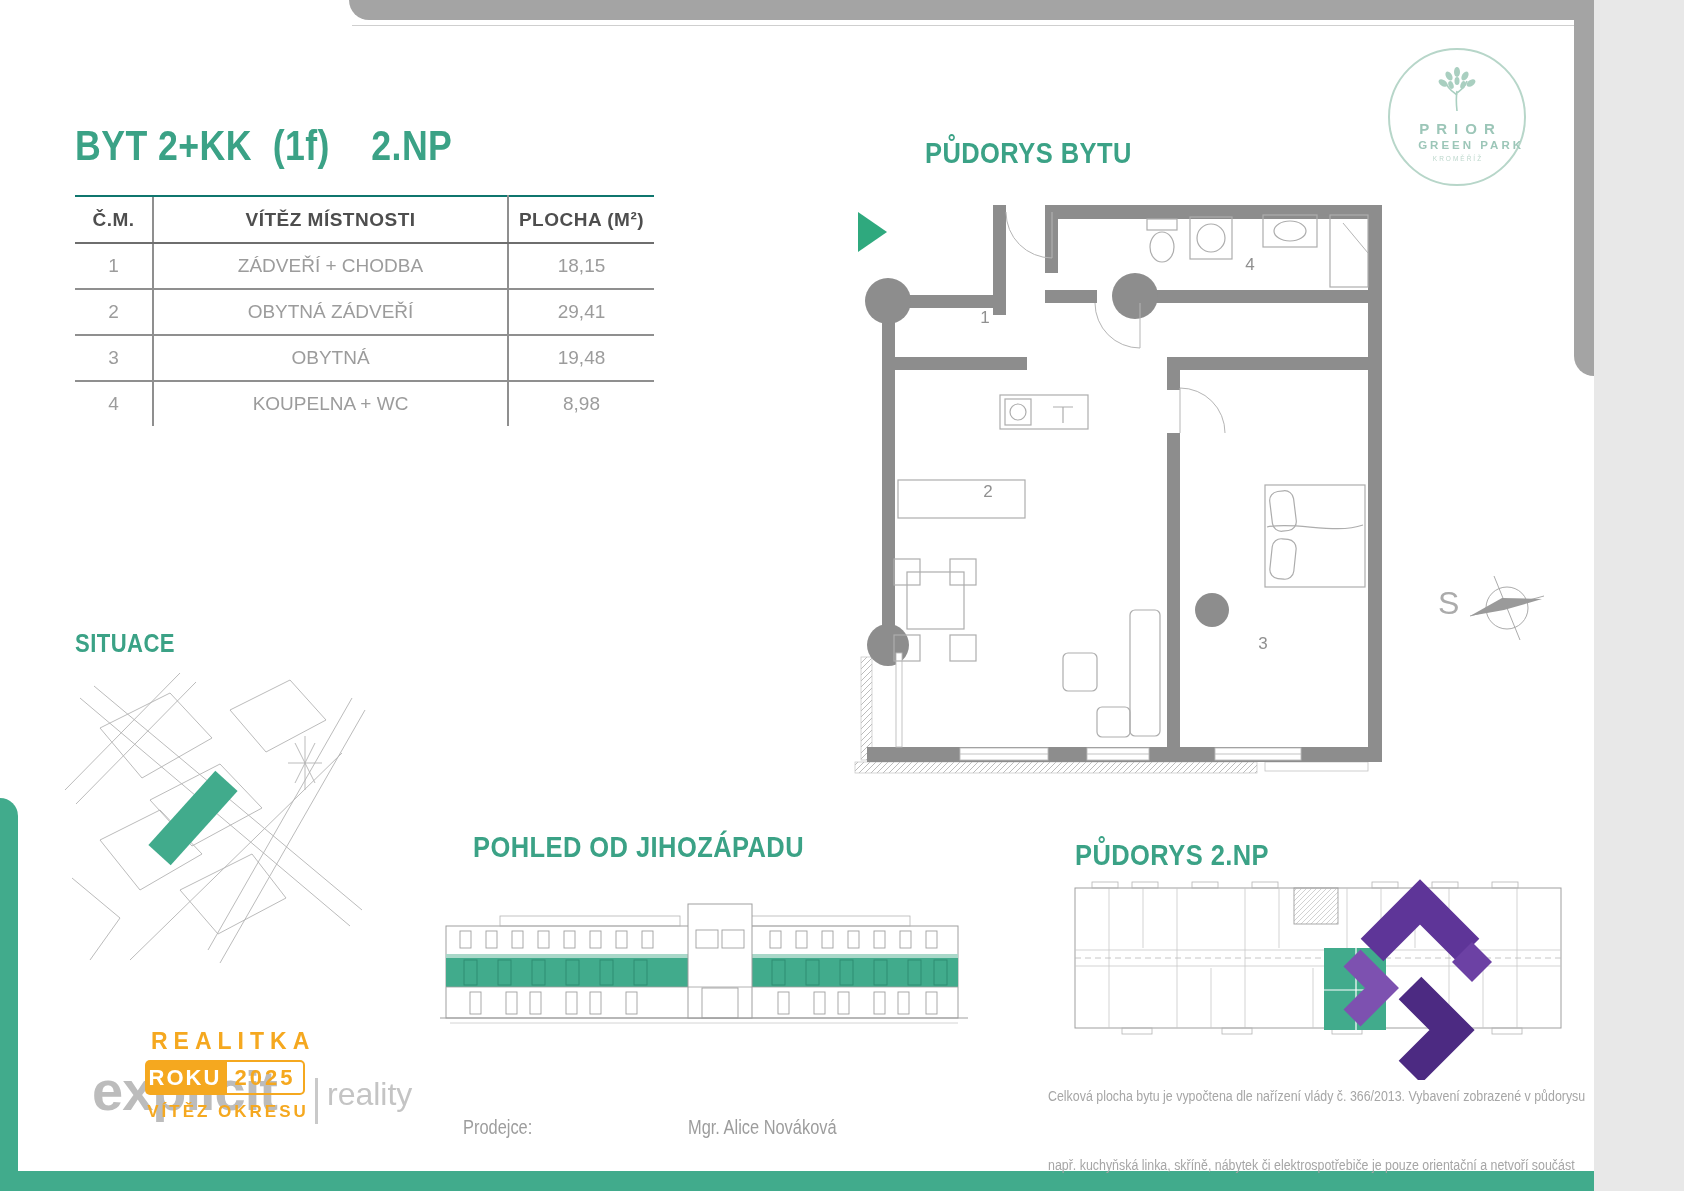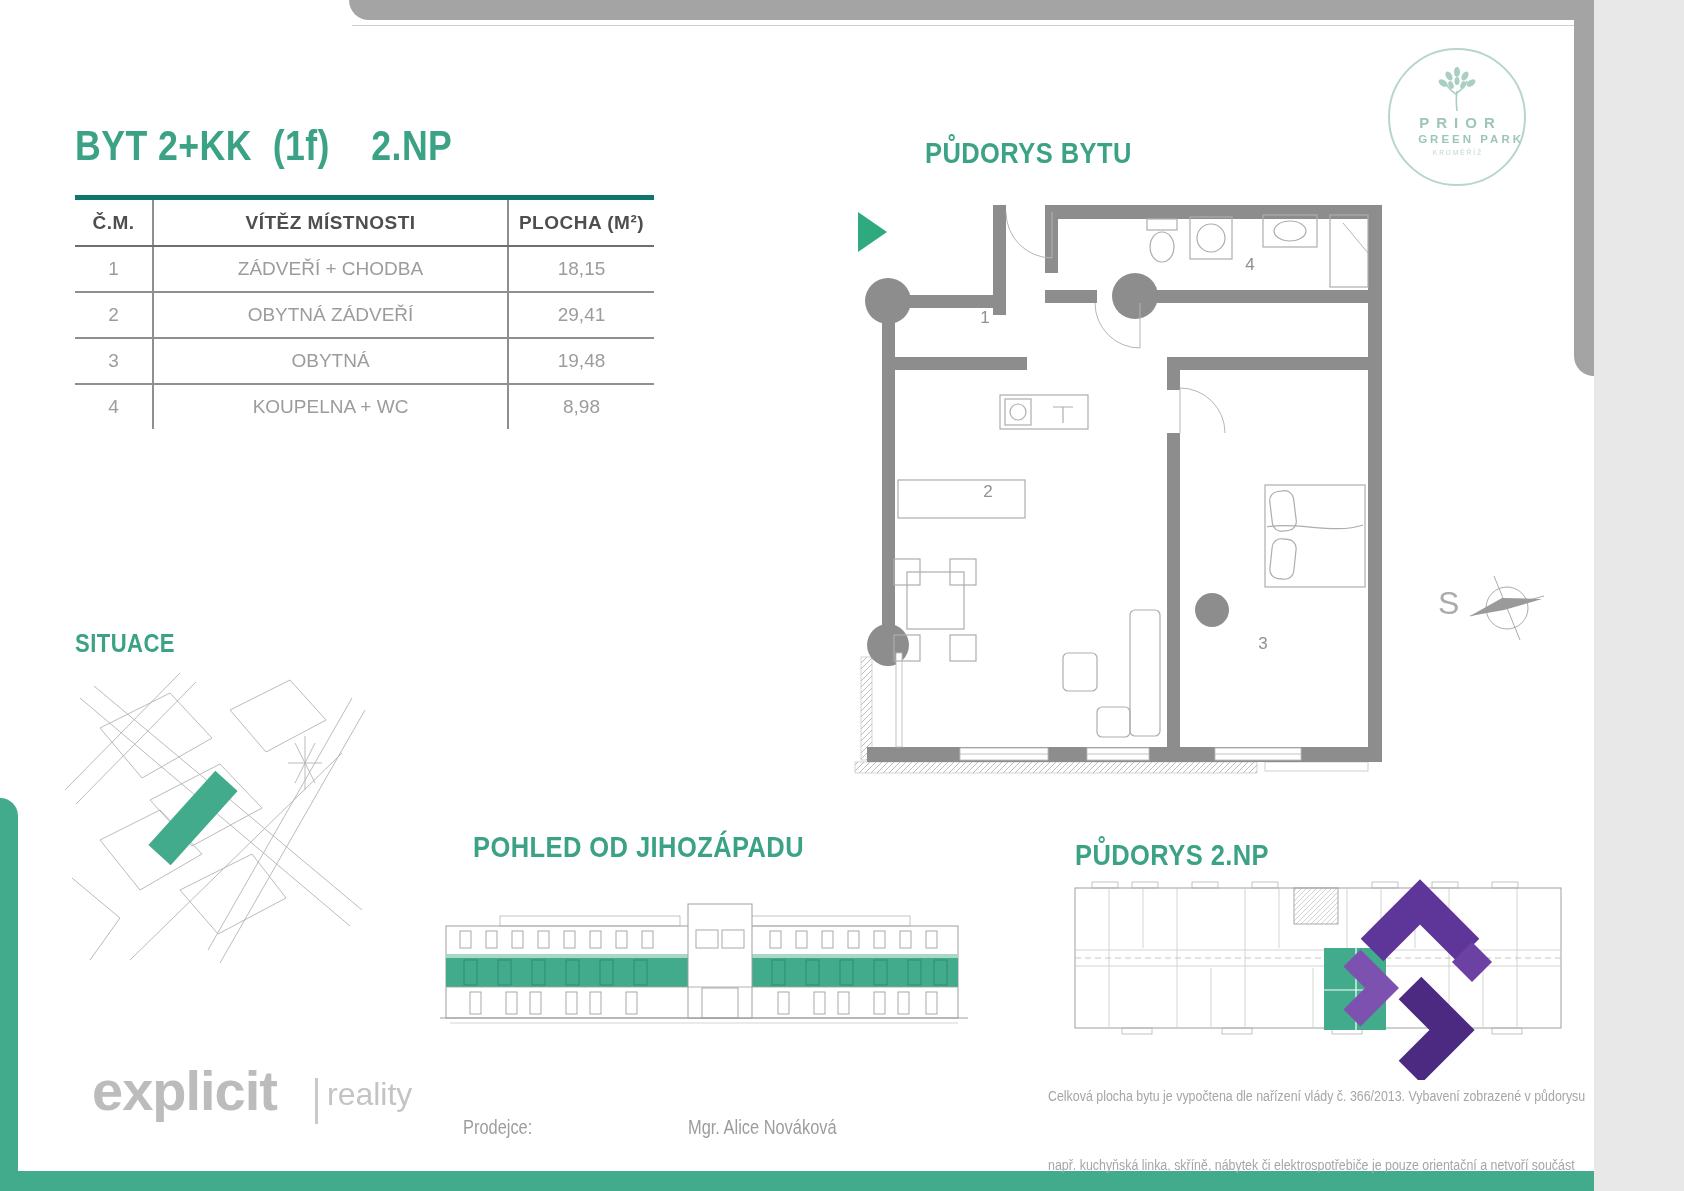--- a/index.html
+++ b/index.html
@@ -18,41 +18,41 @@
   
   .page-title{left:75px;top:122px;font-size:42px;font-weight:bold;color:#3BA286;letter-spacing:.5px;}
   .h-green{font-weight:bold;color:#3BA286;letter-spacing:.5px;}
   .h30{font-size:30px;}
   .h26{font-size:26px;}
 
   
   .room-table{left:75px;top:195px;border-collapse:collapse;table-layout:fixed;}
   .room-table th,.room-table td{text-align:center;padding:0;font-size:19px;}
   .room-table th{height:45px;color:#4e4e4e;font-weight:bold;letter-spacing:.5px;
-                 border-top:5px solid #0f766e;border-bottom:2px solid #6e6e6e;}
+                 border-top:2px solid #0f766e;border-bottom:2px solid #6e6e6e;}
   .room-table td{height:44px;color:#9c9c9c;border-bottom:2px solid #8f8f8f;}
   .room-table tr:last-child td{border-bottom:none;}
   .c1{width:77px;}
   .c2{width:353px;border-left:2px solid #8f8f8f;border-right:2px solid #8f8f8f;}
   .c3{width:145px;}
 
   .summary{left:75px;top:438px;}
   .summary div{font-size:21px;font-weight:bold;color:#3BA286;line-height:35px;}
 
   
   .contact{font-size:20px;color:#9d9d9d;line-height:30px;transform:scaleX(.82);transform-origin:0 0;white-space:pre;}
 
   
   .disclaimer{left:1048px;top:1038px;width:700px;font-size:15.5px;color:#a6a6a6;line-height:23px;
               transform:scaleX(.8);transform-origin:0 0;white-space:pre;z-index:2;}
 
   
   .prior{left:1388px;top:48px;width:134px;height:134px;border:2px solid #b7d6c9;border-radius:50%;
          text-align:center;z-index:1;}
-  .prior-name{font-size:15px;font-weight:bold;letter-spacing:7px;color:#9cc6b8;margin-top:2px;text-indent:7px;}
+  .prior-name{font-size:15px;font-weight:bold;letter-spacing:7px;color:#9cc6b8;margin-top:8px;text-indent:7px;}
   .prior-sub{font-size:11.5px;font-weight:bold;letter-spacing:3px;color:#9cc6b8;margin-top:2px;text-indent:3px;text-align:right;}
   .prior-city{font-size:6.5px;letter-spacing:2px;color:#bcd7cc;margin-top:4px;text-indent:2px;}
 
   
   .agency-main{left:92px;top:1058px;font-size:56px;font-weight:bold;color:#bcbcbc;letter-spacing:-1px;z-index:1;}
   .agency-divider{left:315px;top:1078px;width:3px;height:46px;background:#c9c9c9;z-index:1;}
   .agency-sub{left:327px;top:1076px;font-size:32px;color:#c4c4c4;z-index:1;}
   .award{left:145px;top:1028px;width:166px;text-align:center;z-index:3;}
   .award-top{font-size:23px;font-weight:bold;color:#F5A81F;letter-spacing:6px;text-indent:6px;}
   .award-boxes{display:flex;height:35px;margin-top:5px;}
@@ -380,14 +380,22 @@
     </svg>
     <div class="prior-name">PRIOR</div>
     <div class="prior-sub">GREEN PARK</div>
     <div class="prior-city">KROMĚŘÍŽ</div>
   </div>
 
   <div class="abs agency-main">explicit</div>
   <div class="abs agency-divider"></div>
   <div class="abs agency-sub">reality</div>
 
+  <div class="abs award">
+    <div class="award-top">REALITKA</div>
+    <div class="award-boxes">
+      <div class="award-roku">ROKU</div>
+      <div class="award-year">2025</div>
+    </div>
+    <div class="award-bottom">VÍTĚZ OKRESU</div>
+  </div>
 
 </div>
 
 </body></html>

